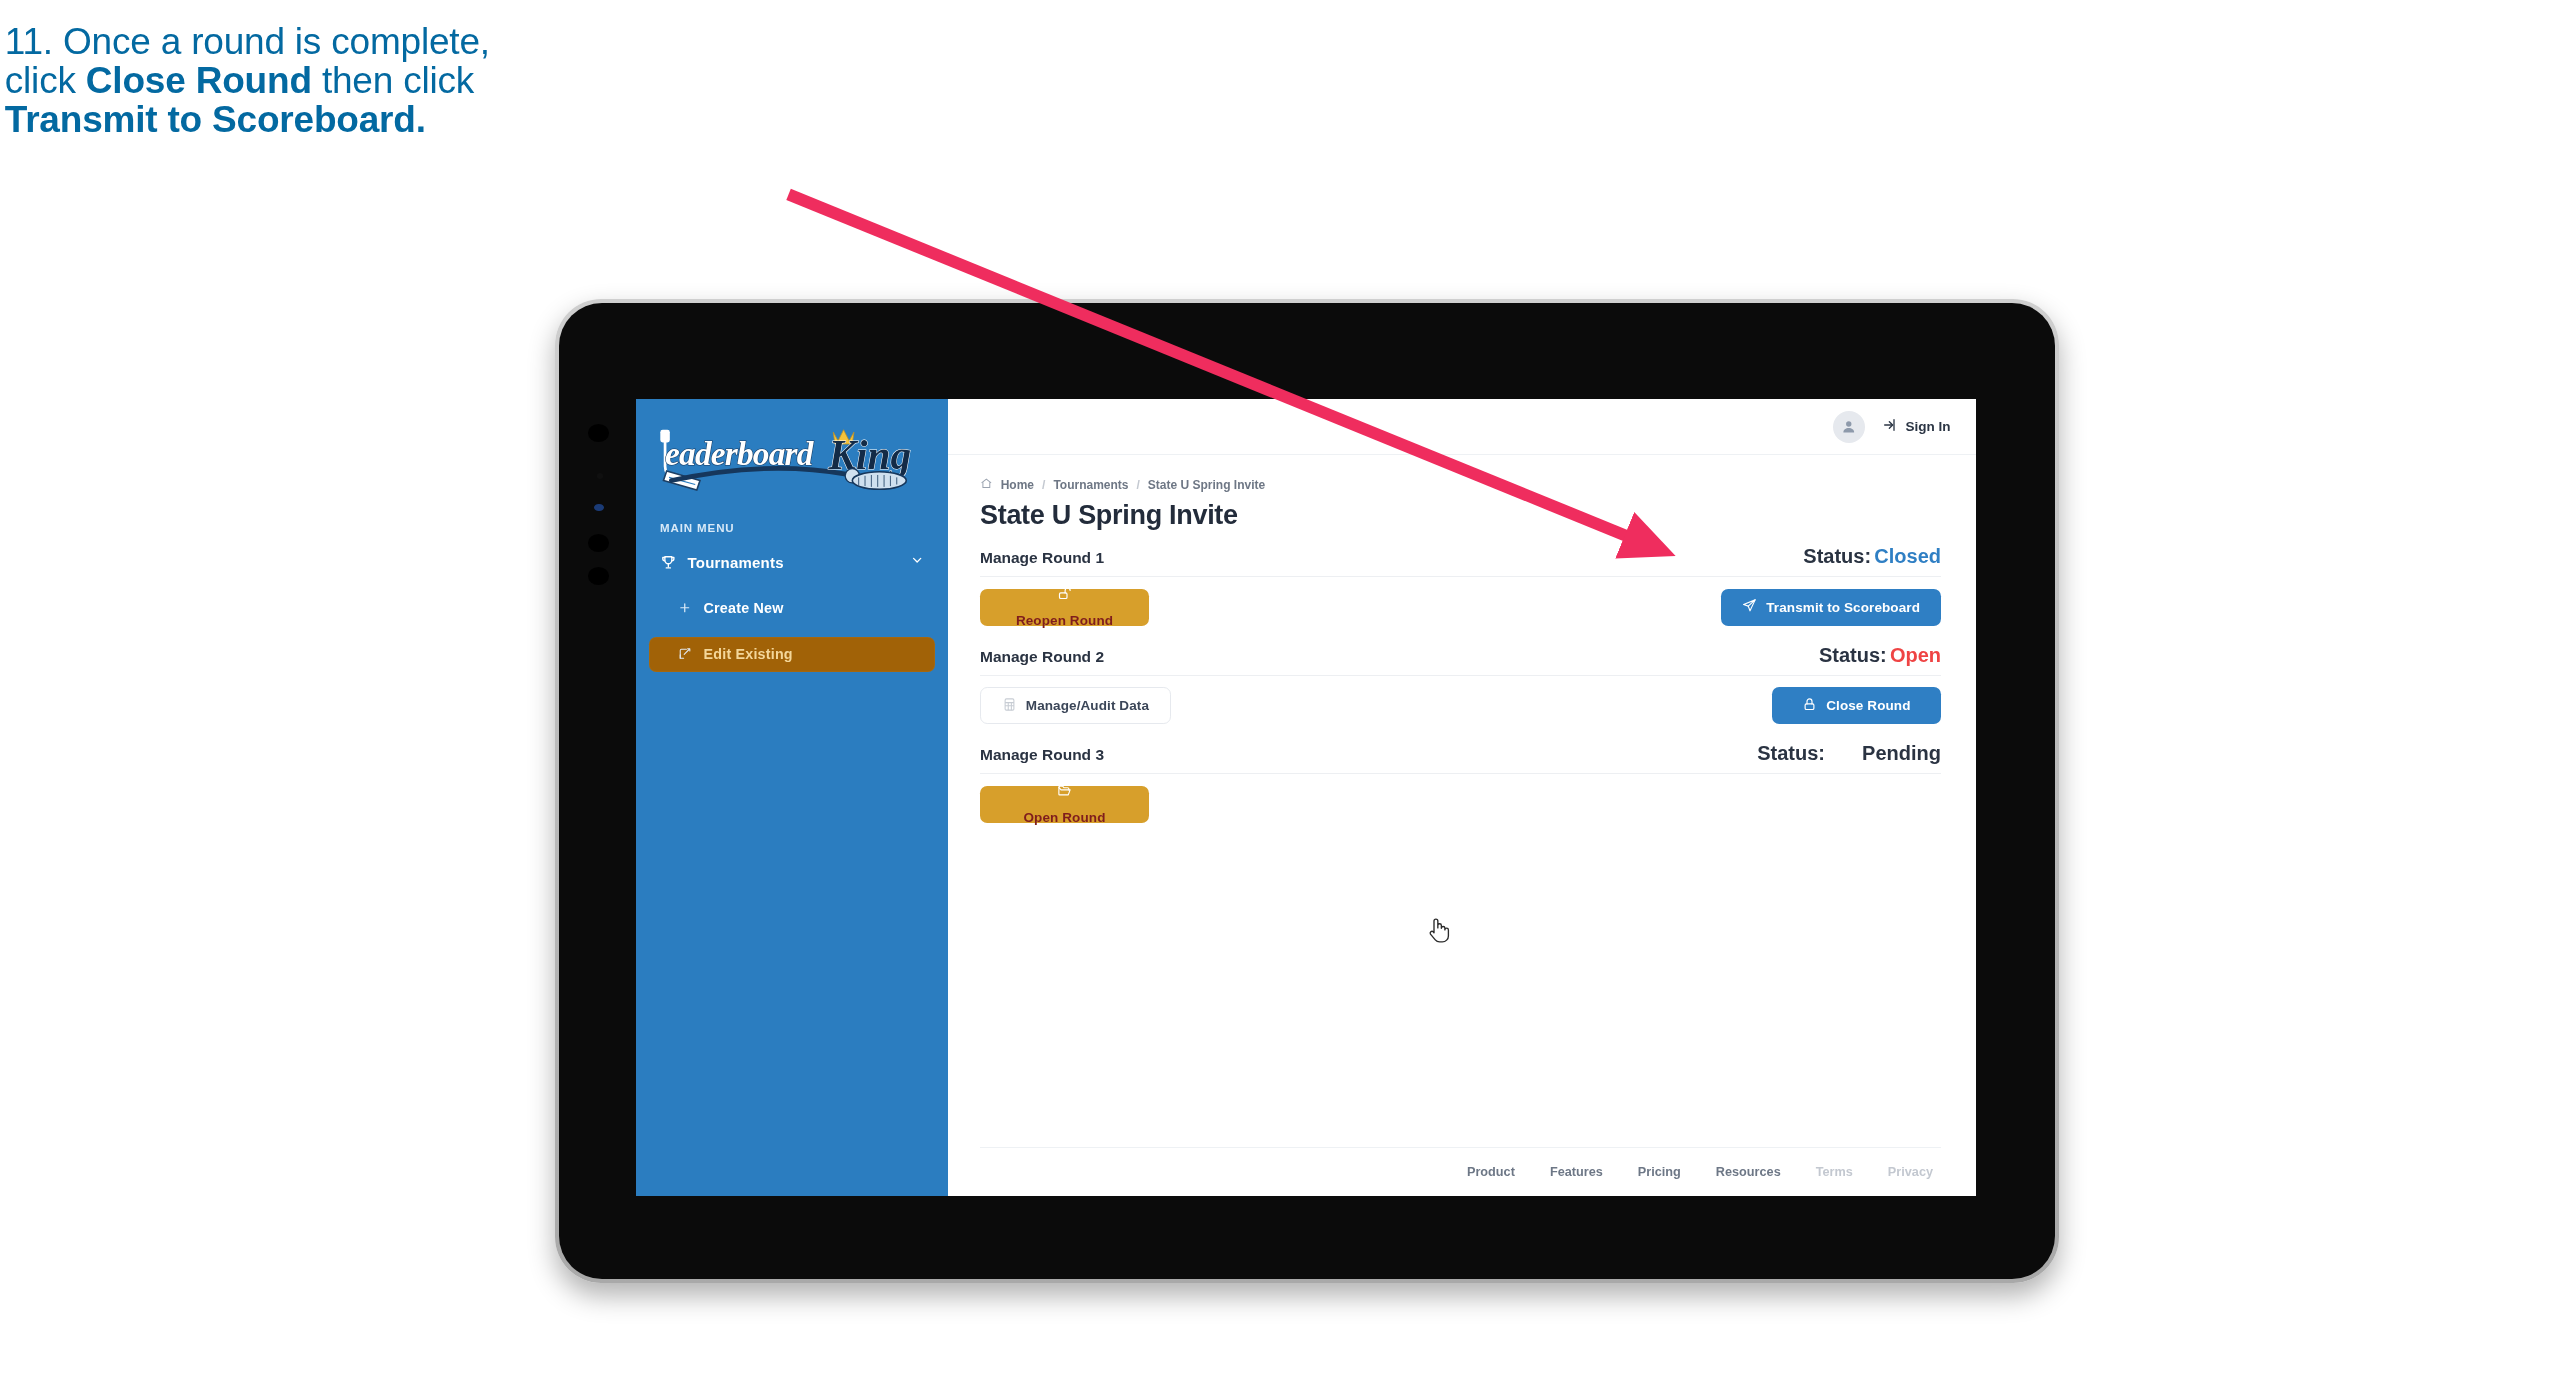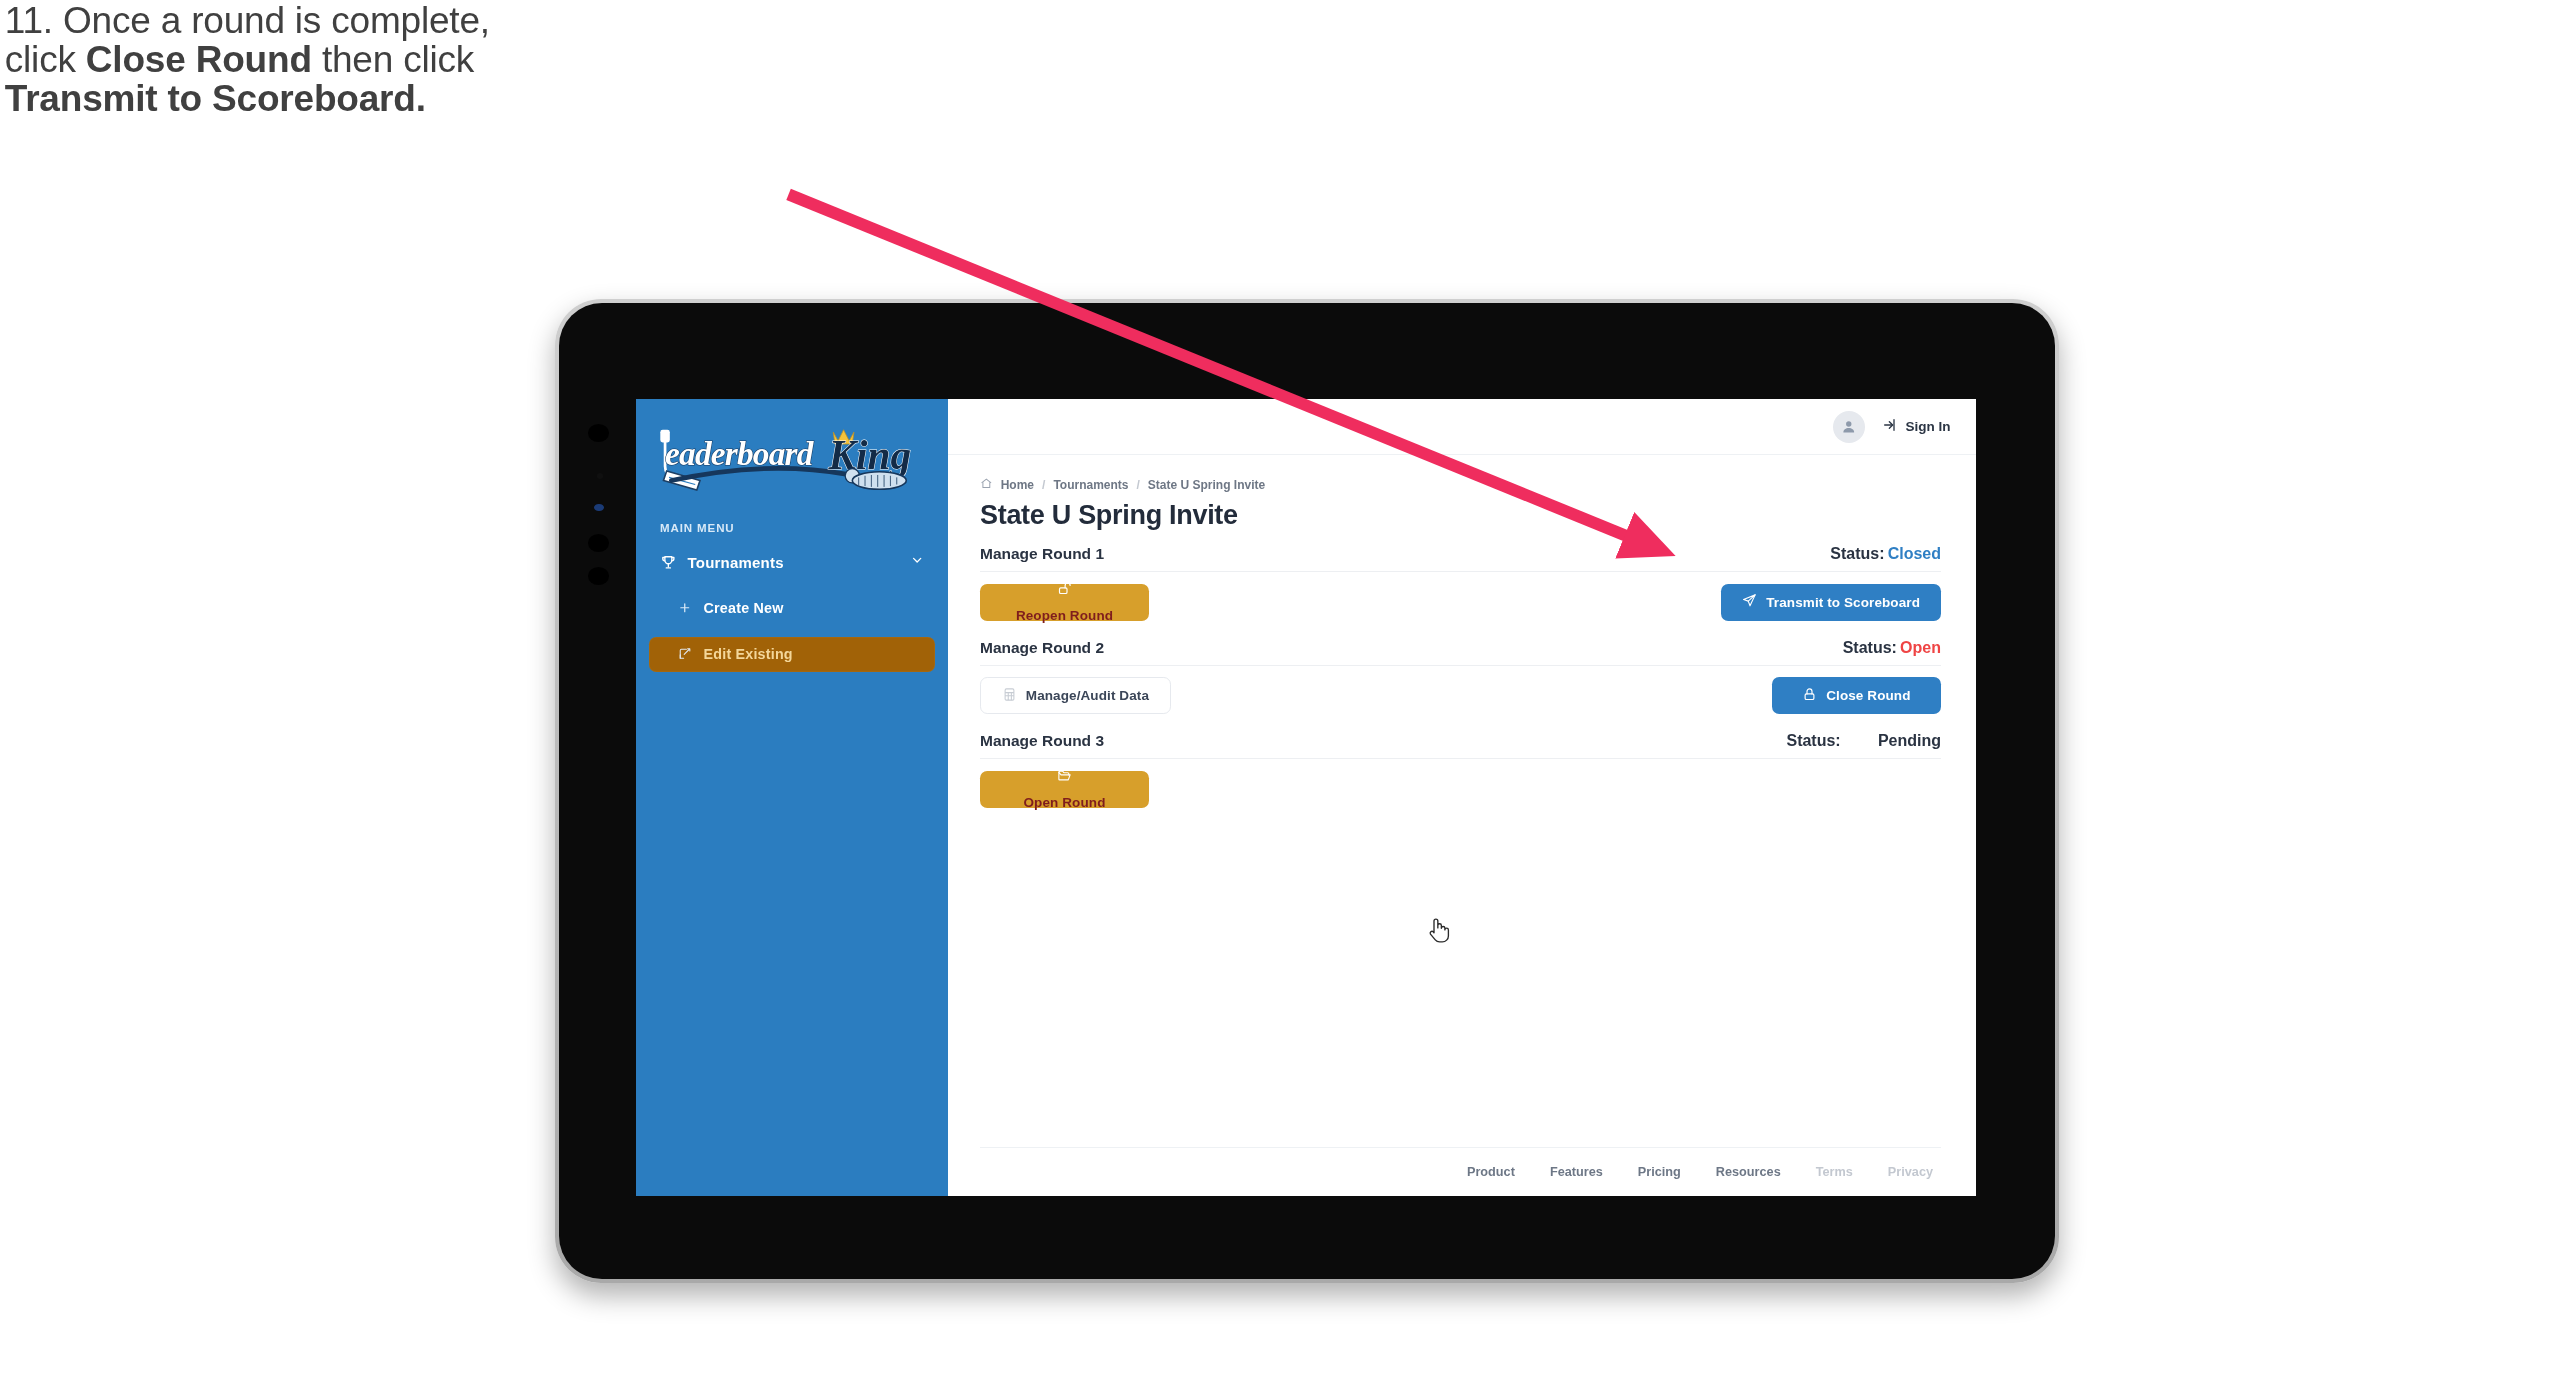--- a/index.html
+++ b/index.html
@@ -10,25 +10,25 @@
     background: #ffffff;
     font-family: "Liberation Sans", sans-serif;
     overflow: hidden;
   }
 
   #root { position: relative; width: 2576px; height: 1386px; background: #fff; }
 
   
   .caption {
     position: absolute;
-    left: 4.8px; top: 1px;
+    left: 4.8px; top: 22px;
     width: 844px;
     font-size: 37px;
     line-height: 1.06;
-    color: #404040;
+    color: #0369a1;
     letter-spacing: -0.2px;
   }
   .caption .ln { display: block; white-space: nowrap; }
   .caption b { font-weight: 700; }
 
   
   .arrow-layer {
     position: absolute;
     left: 0; top: 0;
     width: 2576px; height: 1386px;
@@ -188,21 +188,21 @@
     justify-content: space-between;
     padding-bottom: 8px;
     border-bottom: 0.8px solid #edeff2;
   }
   .round-title {
     font-size: 15.5px;
     font-weight: 700;
     color: #2a3342;
   }
   .round-status {
-    font-size: 16px;
+    font-size: 20px;
     font-weight: 700;
     color: #2a3342;
   }
   .round-status .val { margin-left: 3.2px; }
   .st-closed  { color: #2f7fc4; }
   .st-open    { color: #ef4444; }
   .st-pending { color: #2a3342; padding-left: 34px; }
 
   .round-actions {
     margin-top: 11px;

